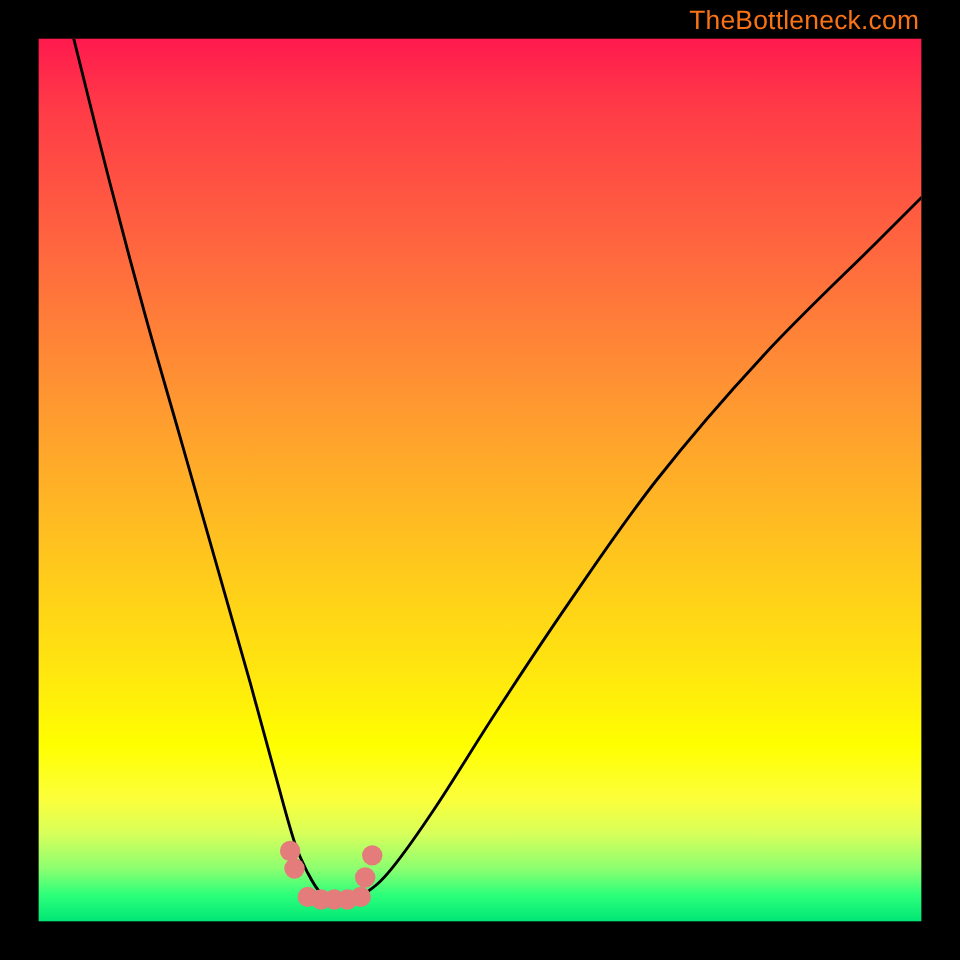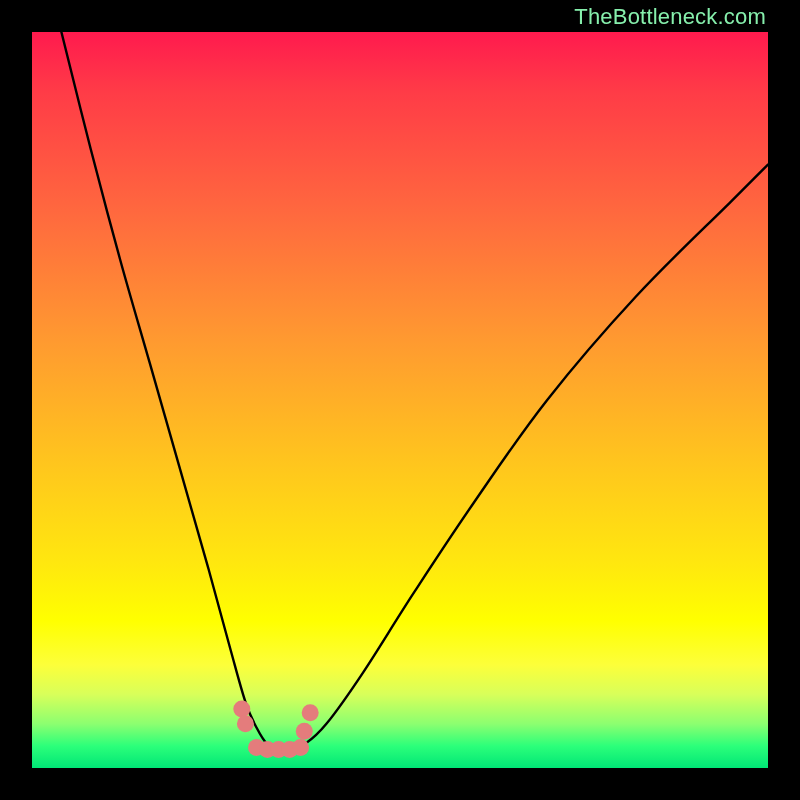--- a/index.html
+++ b/index.html
@@ -43,21 +43,21 @@
       #8cff70 94%,
       #2cff7a 97%,
       #00e676 100%
     );
   }
   .watermark {
     position: absolute;
     top: 4px;
     right: 34px;
     font-size: 22px;
-    color: #86efac;
+    color: #f97316;
     font-weight: 500;
     letter-spacing: 0.2px;
     user-select: none;
     z-index: 50;
   }
   svg.curve {
     position: absolute;
     inset: 0;
     width: 736px;
     height: 736px;

